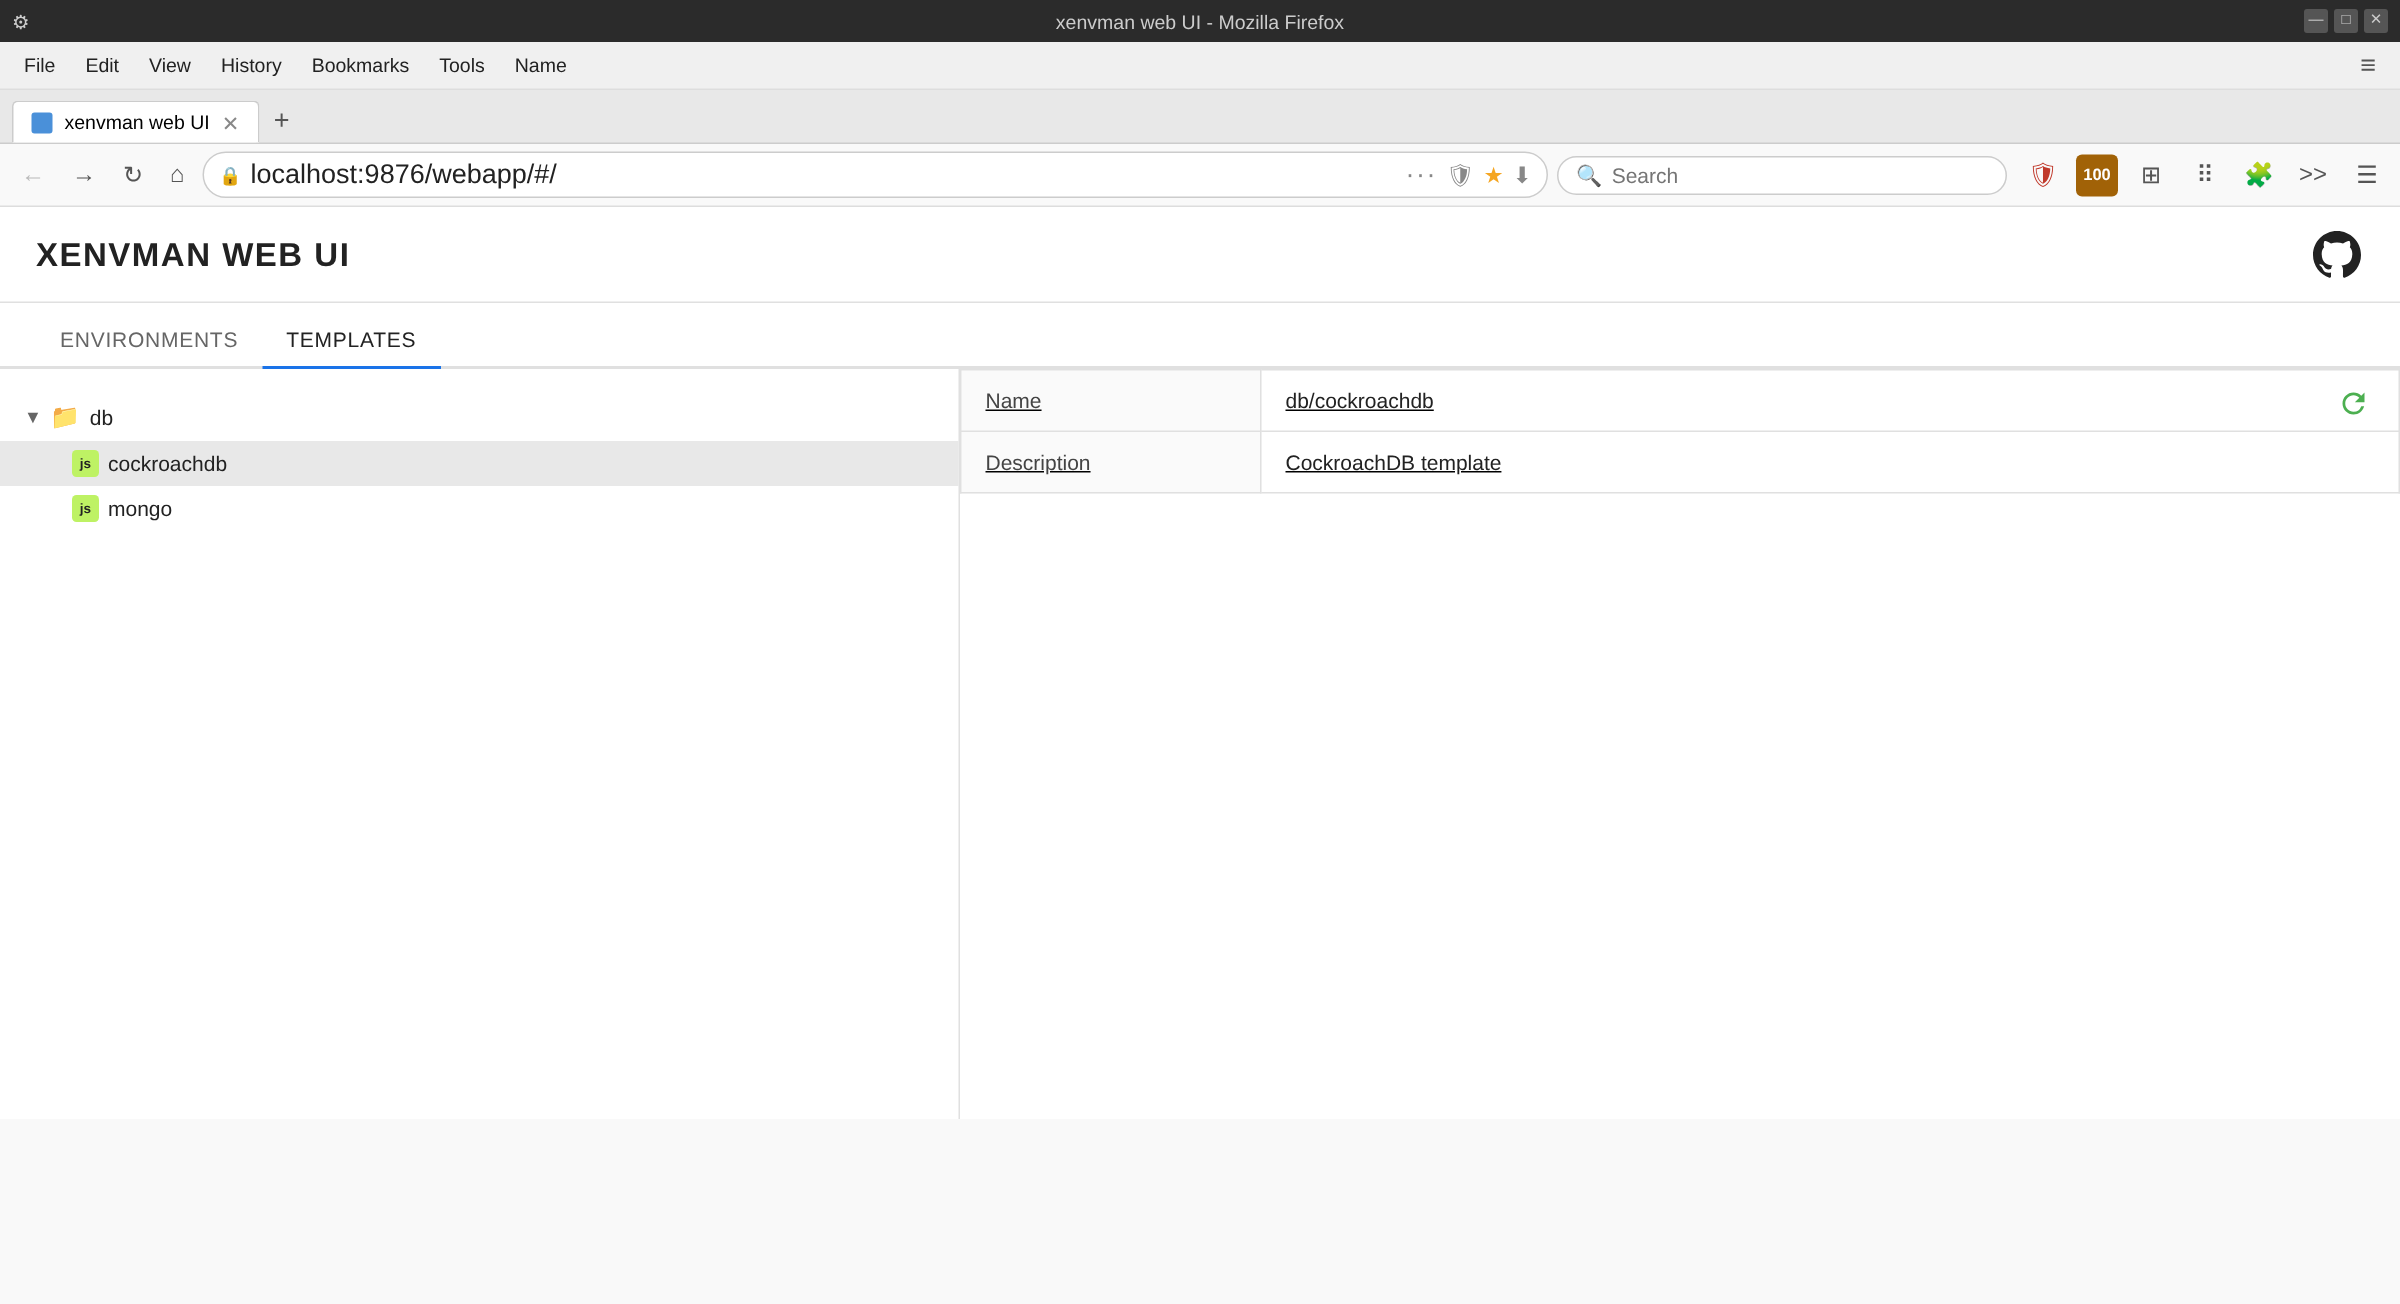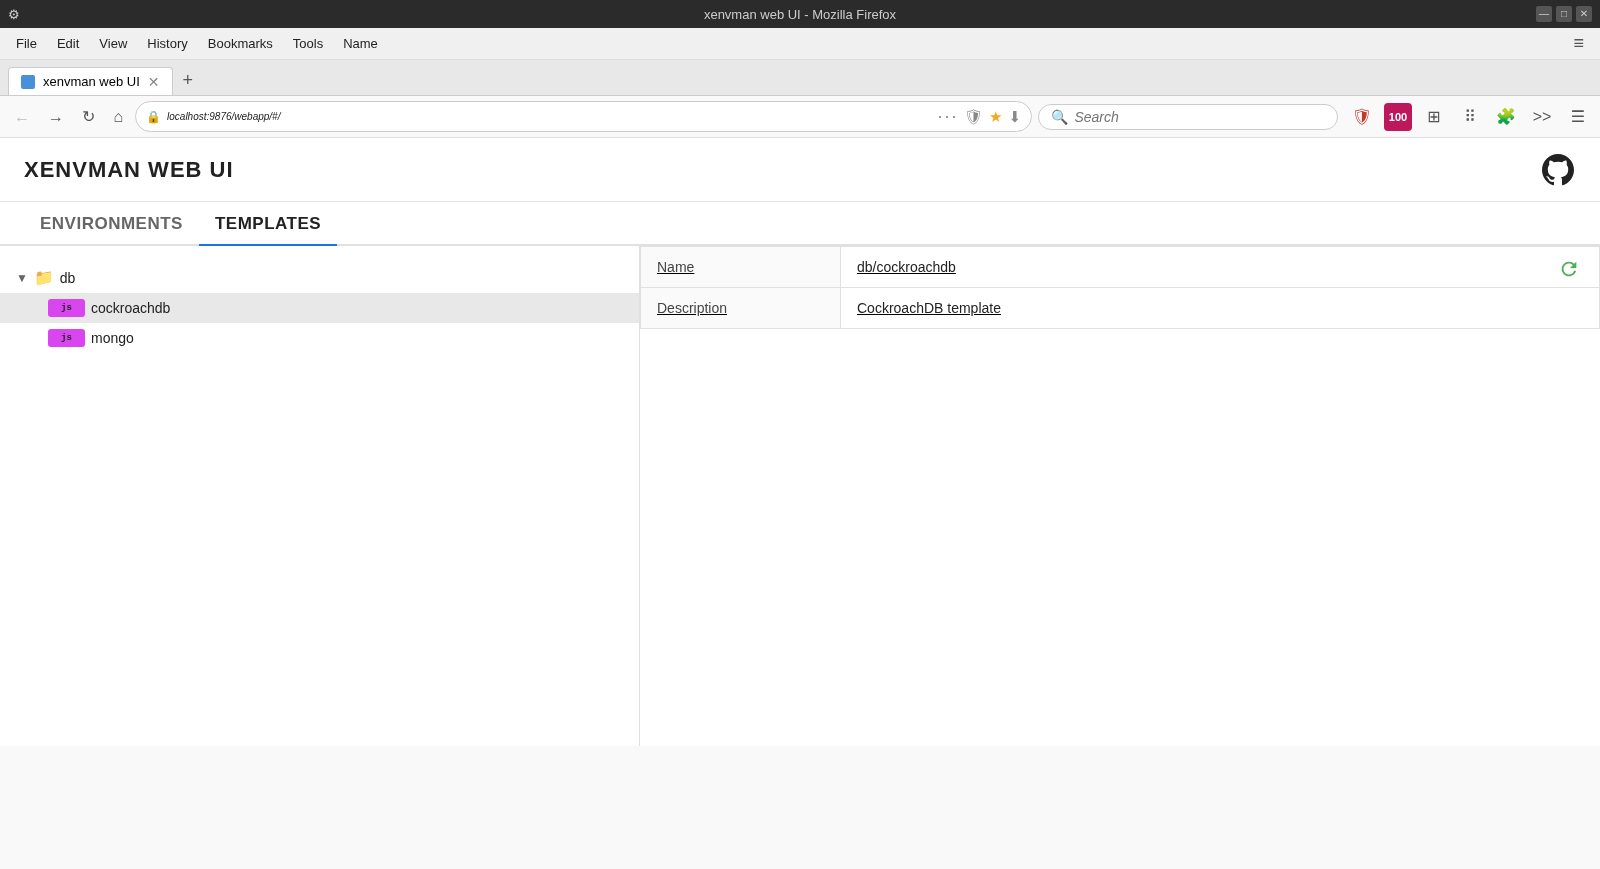--- a/index.html
+++ b/index.html
@@ -133,39 +133,38 @@
       border: 1px solid #ccc;
       border-radius: 20px;
       padding: 4px 10px;
       gap: 6px;
     }
     .address-input-wrap .lock-icon { color: #888; font-size: 12px; }
     .address-input {
       flex: 1;
       border: none;
       outline: none;
-      font-size: 10px;
+      font-size: 18px;
       background: transparent;
       color: #222;
-      font-style: italic;
     }
     .address-dots { color: #888; cursor: pointer; font-size: 18px; letter-spacing: 1px; }
     .address-icon { color: #888; cursor: pointer; font-size: 15px; }
     .search-wrap {
       display: flex;
       align-items: center;
       background: #fff;
       border: 1px solid #ccc;
       border-radius: 20px;
       padding: 4px 12px;
       gap: 6px;
       width: 300px;
     }
     .search-wrap input {
-      border: none; outline: none; font-size: 14px; background: transparent; color: #888; width: 100%; font-style: italic;
+      border: none; outline: none; font-size: 14px; background: transparent; color: #888; width: 100%;
     }
     .toolbar-icons { display: flex; align-items: center; gap: 8px; margin-left: 4px; }
     .toolbar-icon { 
       width: 28px; height: 28px; 
       display: flex; align-items: center; justify-content: center; 
       cursor: pointer; border-radius: 4px; font-size: 16px; color: #555;
     }
 
     
     .app-header {
@@ -189,22 +188,22 @@
       background: #fff;
       border-bottom: 2px solid #e0e0e0;
       display: flex;
       padding: 0 24px;
       height: 44px;
       align-items: flex-end;
     }
     .app-nav-item {
       padding: 10px 16px 10px;
       cursor: pointer;
-      font-size: 17px;
-      font-weight: 700;
+      font-size: 14px;
+      font-weight: 400;
       color: #666;
       border-bottom: 2px solid transparent;
       margin-bottom: -2px;
       text-transform: uppercase;
       letter-spacing: 0.5px;
     }
     .app-nav-item.active { color: #222; border-bottom-color: #1a73e8; }
 
     
     .content-area {
@@ -251,27 +250,26 @@
       display: flex;
       align-items: center;
       gap: 6px;
       padding: 6px 16px 6px 48px;
       cursor: pointer;
       font-size: 14px;
       color: #222;
     }
     .tree-item.selected { background: #e8e8e8; }
     .js-icon {
-      width: 37px; height: 18px;
-      background: #d946ef;
+      width: 18px; height: 18px;
+      background: #bef264;
       border-radius: 3px;
       display: flex; align-items: center; justify-content: center;
       font-size: 9px; font-weight: bold; color: #222;
       flex-shrink: 0;
-      font-family: Liberation Mono, monospace;
     }
 
     
     .detail-panel {
       flex: 1;
       padding: 0;
       text-decoration: underline;
     }
     .detail-table {
       width: 100%;
@@ -357,21 +355,21 @@
     <span class="address-icon">🛡</span>
     <span class="address-icon" style="color:#f5a623;">★</span>
     <span class="address-icon">⬇</span>
   </div>
   <div class="search-wrap">
     <span style="color:#888;">🔍</span>
     <input type="text" placeholder="Search" style="">
   </div>
   <div class="toolbar-icons">
     <div class="toolbar-icon" style="color:#c0392b;">🛡</div>
-    <div class="toolbar-icon" style="background:#be185d; color:#fff; font-size:11px; font-weight:bold; border-radius:4px;">100</div>
+    <div class="toolbar-icon" style="background:#a16207; color:#fff; font-size:11px; font-weight:bold; border-radius:4px;">100</div>
     <div class="toolbar-icon">⊞</div>
     <div class="toolbar-icon">⠿</div>
     <div class="toolbar-icon" style="color:#4caf50;">🧩</div>
     <div class="toolbar-icon">&gt;&gt;</div>
     <div class="toolbar-icon">☰</div>
   </div>
 </div>
 
 <div class="app-header">
   <span class="app-title">XENVMAN WEB UI</span>

